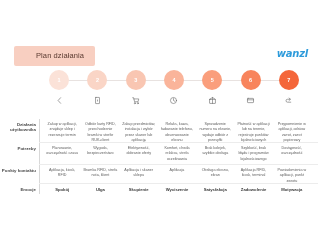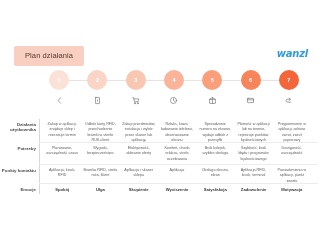--- a/index.html
+++ b/index.html
@@ -30,21 +30,21 @@
     height: 22px;
   }
   #title-badge {
     position: absolute;
     left: 14px;
     top: 0px;
     background: #f8cfc1;
     color: #5a3a30;
     font-size: 7.5px;
     line-height: 1;
-    padding: 6px 11px 6px 11px;
+    padding: 6px 11px 6px 22px;
     border-radius: 2px;
     letter-spacing: 0.1px;
     white-space: nowrap;
   }
   #brand-logo {
     position: absolute;
     right: 10px;
     top: 2px;
     font-family: "DejaVu Sans", sans-serif;
     font-style: italic;

